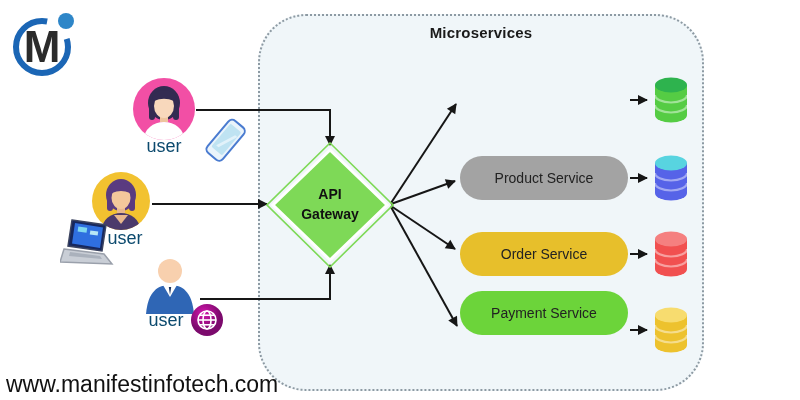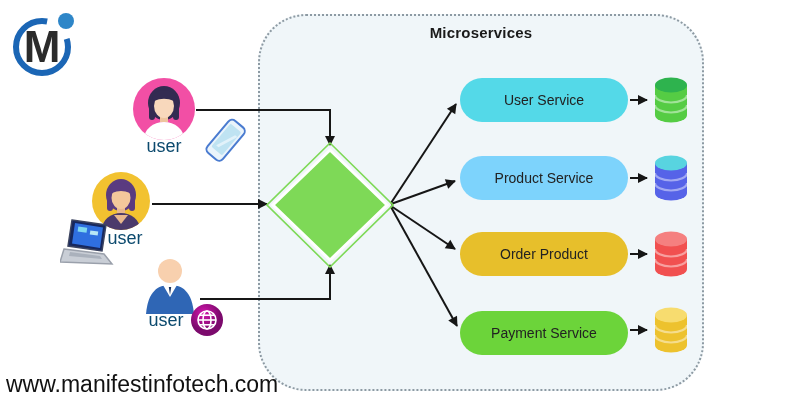--- a/index.html
+++ b/index.html
@@ -8,21 +8,21 @@
 
   
   .ms-box{left:258px;top:14px;width:446px;height:377px;border:2px dotted #8d9aa3;
           border-radius:48px;background:#f0f6f9;box-sizing:border-box;}
   .ms-title{left:258px;top:24px;width:446px;text-align:center;font-size:15px;
             font-weight:bold;color:#1a1a1a;letter-spacing:.2px;}
 
   
   .pill{left:460px;width:168px;height:44px;border-radius:22px;display:flex;
         align-items:center;justify-content:center;font-size:14px;color:#222;}
-  .pill-0{top:78px;} .pill-1{top:156px;} .pill-2{top:232px;} .pill-3{top:311px;}
+  .pill-0{top:78px;} .pill-1{top:156px;} .pill-2{top:232px;} .pill-3{top:291px;}
 
   
   .db{left:652px;width:38px;height:48px;}
   .db-0{top:76px;} .db-1{top:154px;} .db-2{top:230px;} .db-3{top:306px;}
 
   .user-label{font-size:18px;color:#0c4a6e;text-align:center;width:62px;}
   .gw-label{left:280px;top:184px;width:100px;text-align:center;font-weight:bold;
             font-size:14px;line-height:1.45;color:#111;}
   .footer{left:6px;top:371px;font-size:23px;color:#111;}
   .overlay{left:0;top:0;pointer-events:none;}
@@ -133,29 +133,30 @@
       <line x1="8" y1="17" x2="26" y2="17"></line>
       <line x1="9.8" y1="12.2" x2="24.2" y2="12.2"></line>
       <line x1="9.8" y1="21.8" x2="24.2" y2="21.8"></line>
     </g>
   </svg>
 
   <svg class="abs" style="left:266px;top:142px" width="128" height="126" viewBox="0 0 128 126">
     <polygon points="64,1 127,63 64,125 1,63" fill="none" stroke="#7ed957" stroke-width="1.6"></polygon>
     <polygon points="64,8 121,63 64,118 7,63" fill="#7ed957" stroke="#ffffff" stroke-width="3"></polygon>
   </svg>
+  <div class="abs gw-label">
+    <div>API</div>
+    <div>Gateway</div>
+  </div>
 
-  <div class="abs pill pill-0" style="background: rgb(84, 217, 232);">
-    <span>User Service</span>
-  </div>
-  <div class="abs pill pill-1" style="background: #7dd3fc;">
+  <div class="abs pill pill-1" style="background: #a3a3a3;">
     <span>Product Service</span>
   </div>
   <div class="abs pill pill-2" style="background: rgb(231, 191, 43);">
-    <span>Order Product</span>
+    <span>Order Service</span>
   </div>
   <div class="abs pill pill-3" style="background: rgb(108, 212, 58);">
     <span>Payment Service</span>
   </div>
 
   <svg class="abs db db-0" viewBox="0 0 38 48">
     <path d="M3,9 v30 a16,7.5 0 0 0 32,0 v-30 z" style="fill: rgb(85, 204, 68);"></path>
     <g stroke="rgba(255,255,255,0.45)" stroke-width="2.2" fill="none">
       <path d="M3,19 a16,7.5 0 0 0 32,0"></path>
         <path d="M3,29 a16,7.5 0 0 0 32,0"></path>

